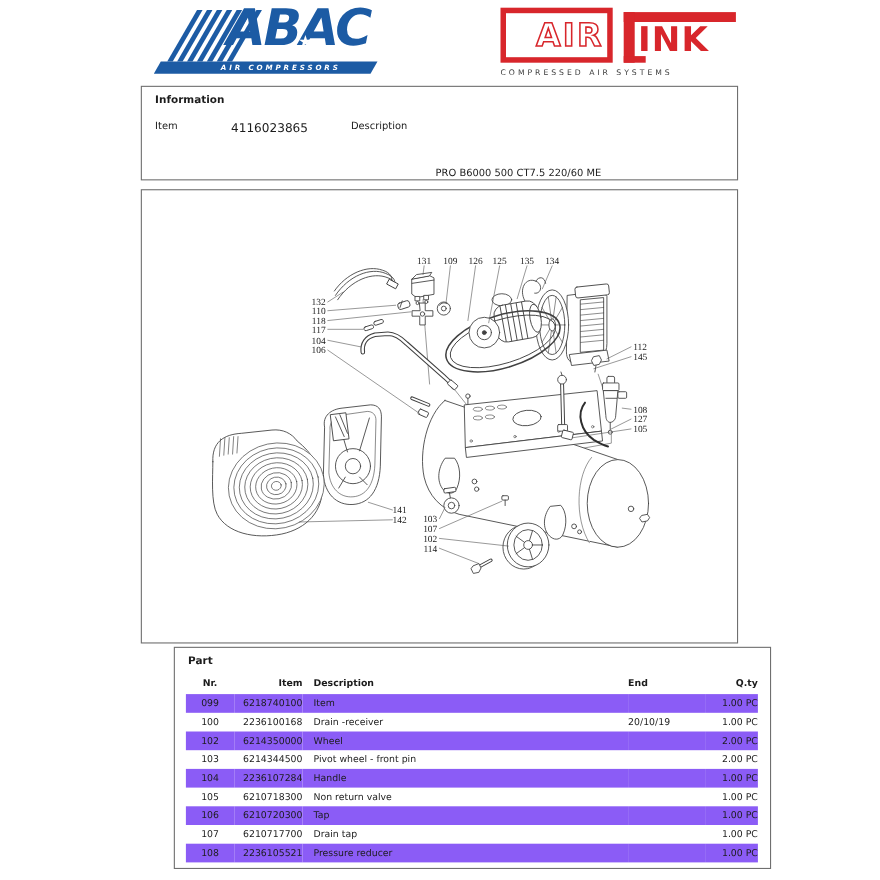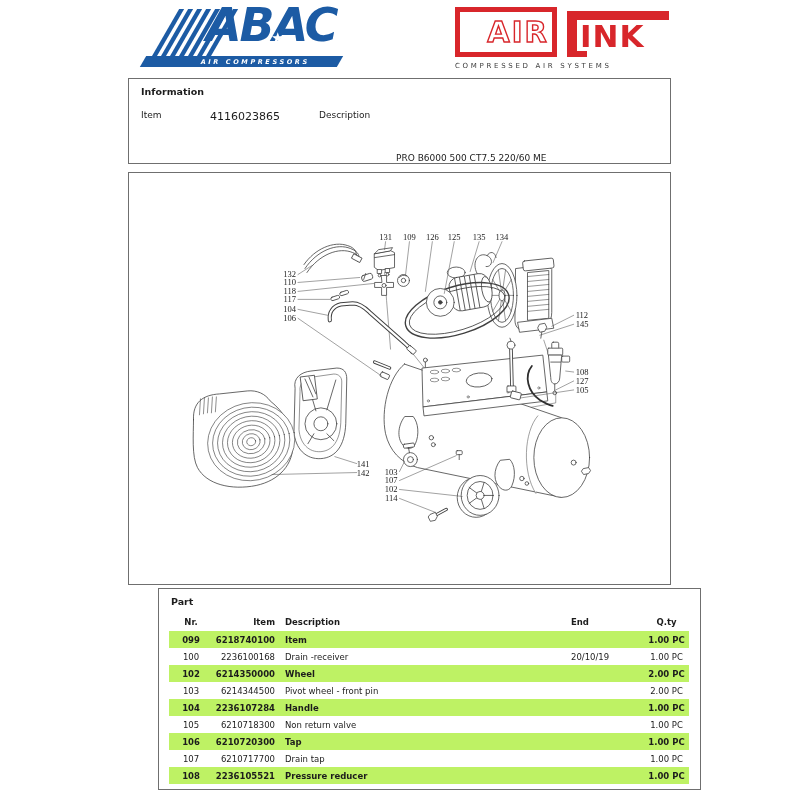--- a/index.html
+++ b/index.html
@@ -36,22 +36,22 @@
   .info-label-desc{position:absolute;left:190px;top:31px;font-size:9px;}
   .info-value-desc{position:absolute;left:267px;top:36px;font-size:9px;margin-top:38px;}
   
   .parts-table{position:absolute;left:10px;top:24px;width:520px;border-collapse:collapse;table-layout:fixed;font-size:8.5px;}
   .parts-table th{font-weight:bold;height:18px;vertical-align:middle;padding:0;}
   .parts-table td{height:17px;vertical-align:middle;padding:0;}
   .parts-table .c0{text-align:center;}
   .parts-table .c1{text-align:right;}
   .parts-table .c2{text-align:left;padding-left:10px;}
   .parts-table .c3{text-align:left;padding-right:6px;}
-  .parts-table .c4{text-align:center;padding-left:3px;}
-  .parts-table tr.shade td{background:#bef264;font-weight:bold;}
+  .parts-table .c4{text-align:right;padding-left:3px;}
+  .parts-table tr.shade td{background:#8b5cf6;}
   
   .diagram-svg{position:absolute;left:0;top:0;width:100%;height:100%;}
   .plabel{font-family:"Liberation Serif","DejaVu Serif",serif;font-size:8.6px;fill:#1a1a1a;}
   .leader{fill:none;stroke:#555;stroke-width:0.55;}
 </style>
 </head>
 <body style="--abac-blue: #1c5ba4; --airlink-red: #d8262b;">
 
 <div class="abac-logo">
   <div class="abac-stripes">

